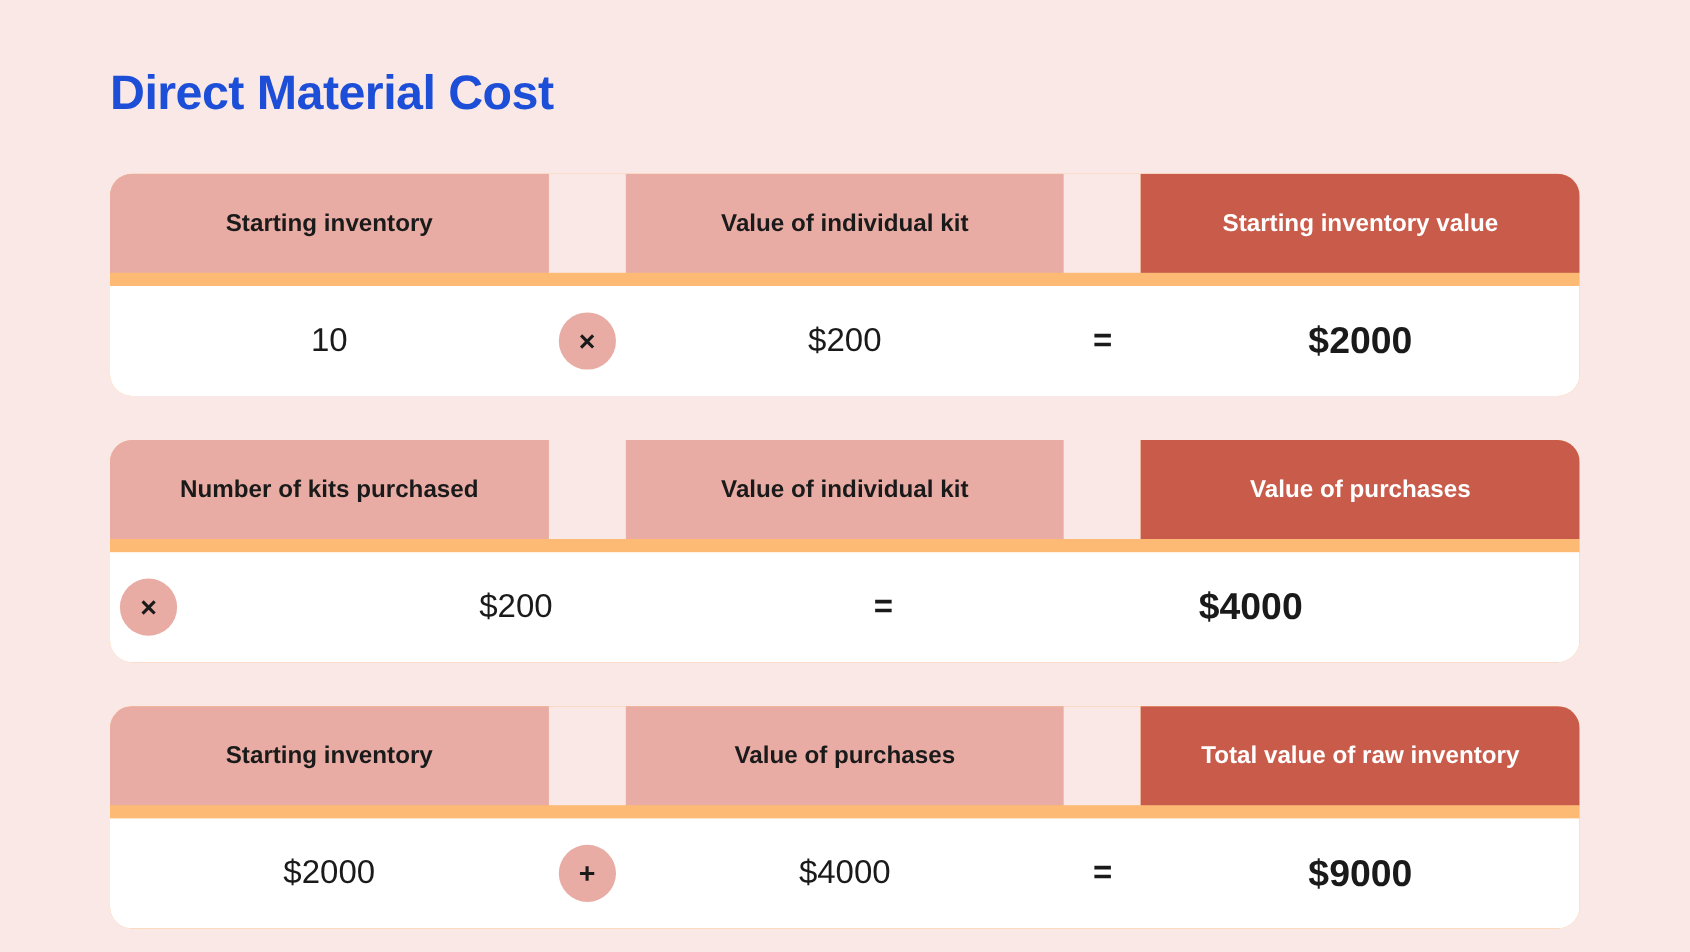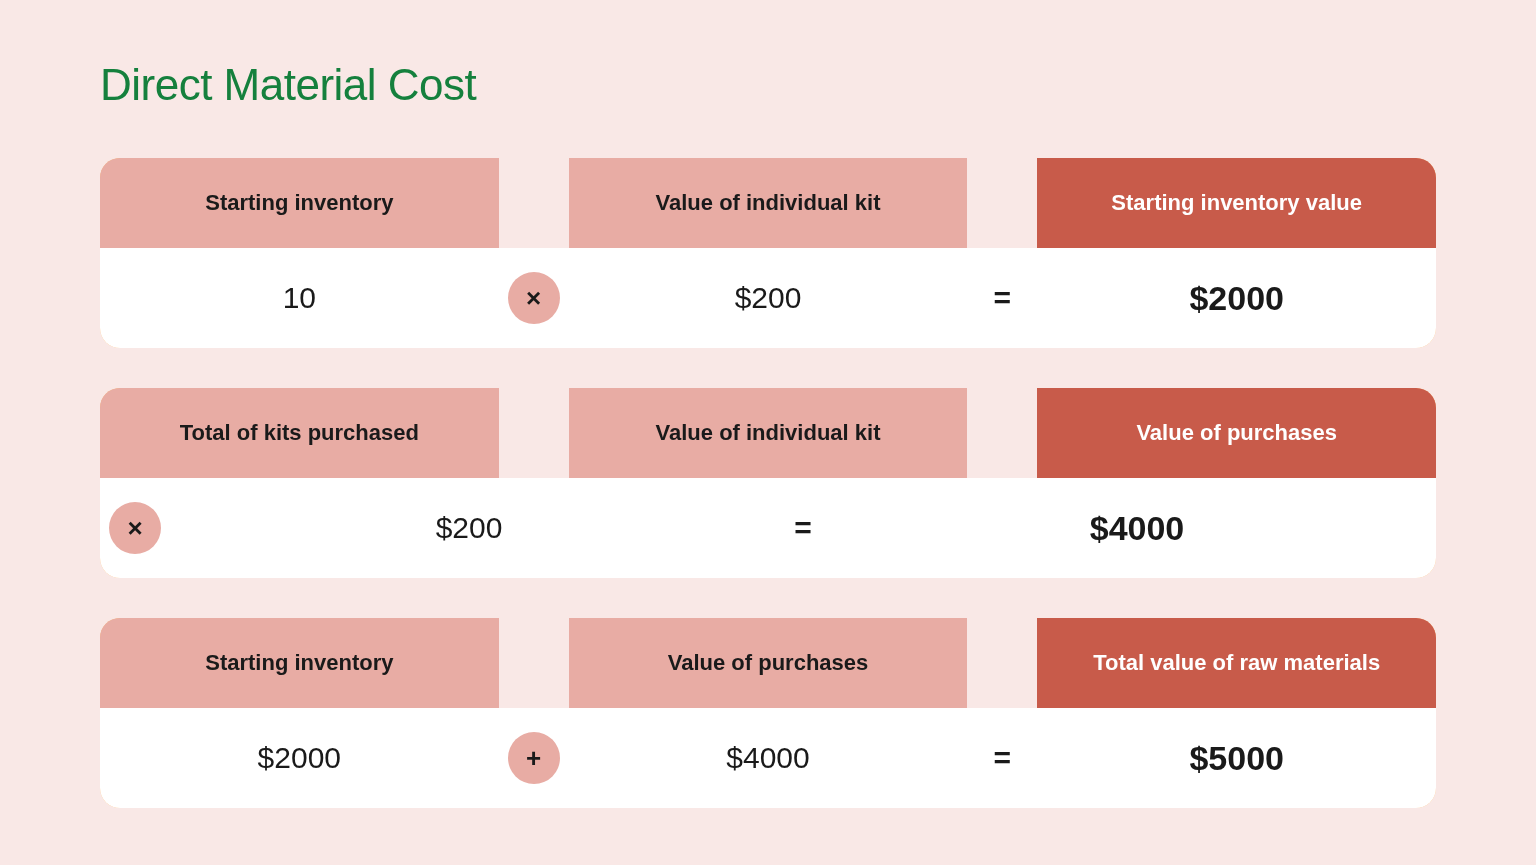--- a/index.html
+++ b/index.html
@@ -7,22 +7,22 @@
     body {
       background-color: #f9e8e6;
       font-family: 'Arial', sans-serif;
       width: 1536px;
       min-height: 865px;
       padding: 60px 100px;
     }
 
     .page-title {
       font-size: 44px;
-      font-weight: 400;
-      color: #15803d;
+      font-weight: 700;
+      color: #1d4ed8;
       margin-bottom: 48px;
       letter-spacing: -0.5px;
     }
 
     .block-container {
       background-color: #fdba74;
       border-radius: 20px;
       overflow: hidden;
       margin-bottom: 40px;
     }
@@ -60,20 +60,21 @@
       align-items: center;
       justify-content: center;
       flex-shrink: 0;
     }
 
     .block-values {
       display: flex;
       align-items: center;
       padding: 24px 0;
       background-color: #ffffff;
+      margin-top: 12px;
     }
 
     .val-cell {
       flex: 1;
       display: flex;
       align-items: center;
       justify-content: center;
       font-size: 30px;
       color: #1a1a1a;
     }
@@ -124,21 +125,21 @@
     <div class="val-cell">$200</div>
     <div class="val-operator">
       <span style="font-size:30px;font-weight:700;color:#1a1a1a;">=</span>
     </div>
     <div class="val-cell bold">$2000</div>
   </div>
 </div>
 
 <div class="block-container">
   <div class="block-header">
-    <div class="header-cell">Total of kits purchased</div>
+    <div class="header-cell">Number of kits purchased</div>
     <div class="header-operator"></div>
     <div class="header-cell">Value of individual kit</div>
     <div class="header-operator"></div>
     <div class="header-cell accent">Value of purchases</div>
   </div>
   <div class="block-values">
     <div class="val-operator">
       <div class="op-circle">×</div>
     </div>
     <div class="val-cell">$200</div>
@@ -148,26 +149,26 @@
     <div class="val-cell bold">$4000</div>
   </div>
 </div>
 
 <div class="block-container">
   <div class="block-header">
     <div class="header-cell">Starting inventory</div>
     <div class="header-operator"></div>
     <div class="header-cell">Value of purchases</div>
     <div class="header-operator"></div>
-    <div class="header-cell accent">Total value of raw materials</div>
+    <div class="header-cell accent">Total value of raw inventory</div>
   </div>
   <div class="block-values">
     <div class="val-cell">$2000</div>
     <div class="val-operator">
       <div class="op-circle">+</div>
     </div>
     <div class="val-cell">$4000</div>
     <div class="val-operator">
       <span style="font-size:30px;font-weight:700;color:#1a1a1a;">=</span>
     </div>
-    <div class="val-cell bold">$5000</div>
+    <div class="val-cell bold">$9000</div>
   </div>
 </div>
 
 </body></html>

